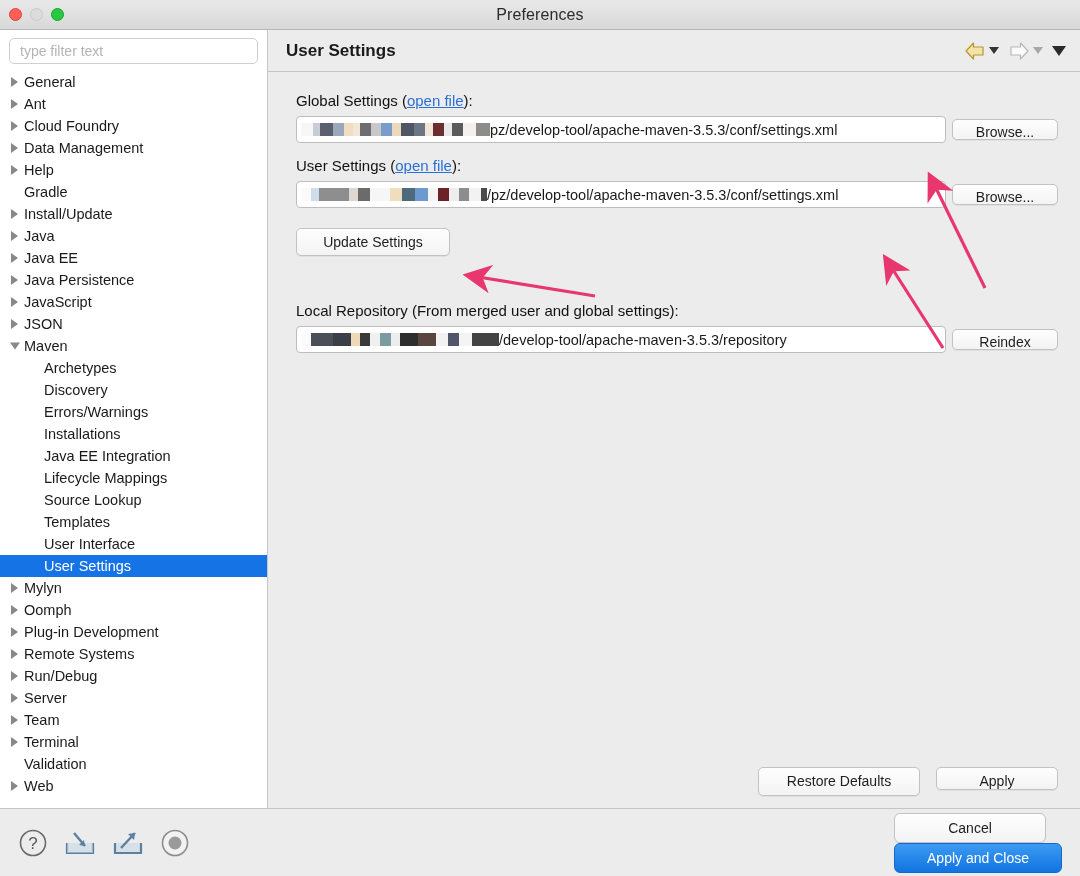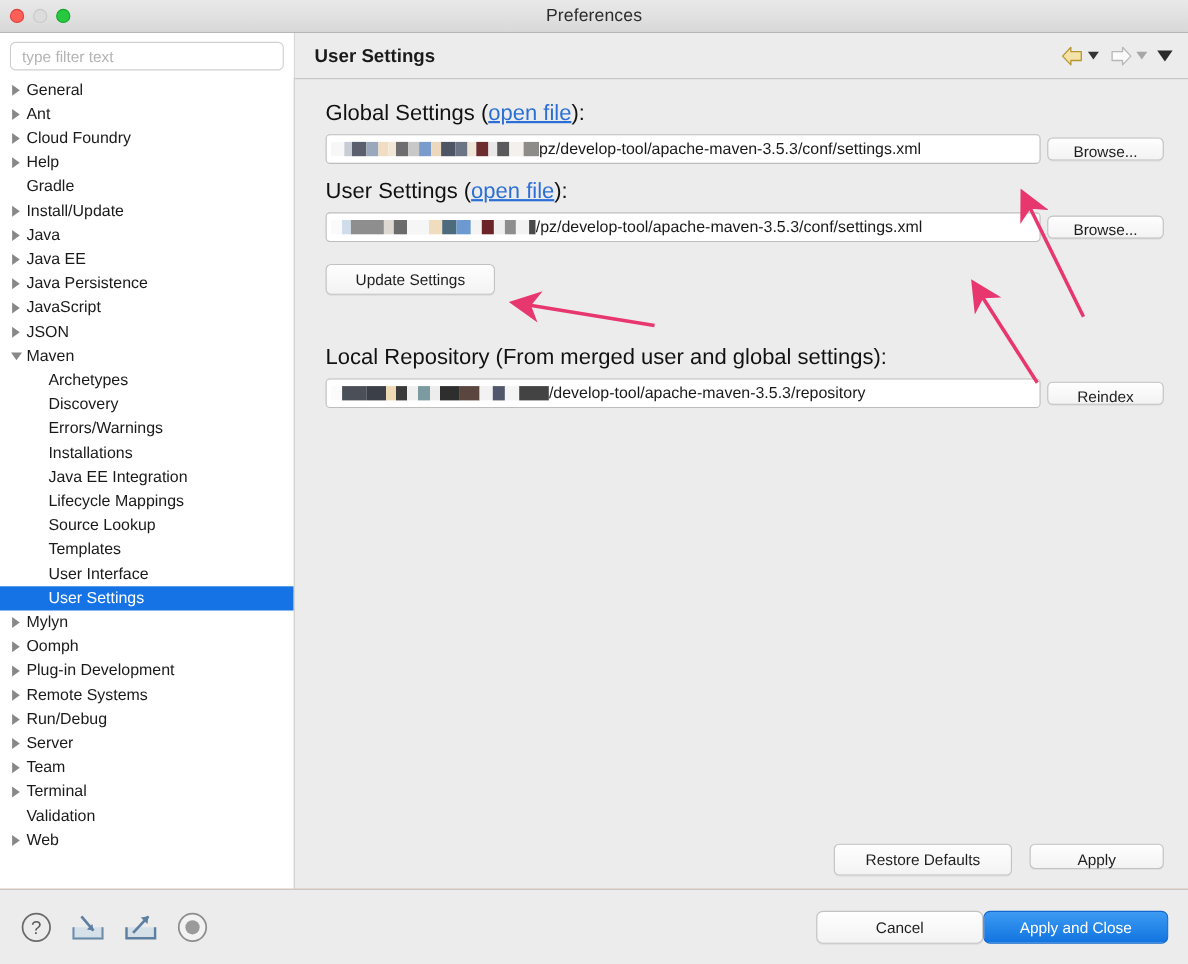--- a/index.html
+++ b/index.html
@@ -178,21 +178,21 @@
     margin-left: 6px;
   }
 
   #main-content {
     flex: 1 1 auto;
     position: relative;
     padding: 20px 22px 0 28px;
     min-height: 0;
   }
   .field-label {
-    font-size: 20px;
+    font-size: 15px;
     color: #111;
     margin-bottom: 7px;
     white-space: nowrap;
   }
   .link {
     color: #2b6fd6;
     text-decoration: underline;
     cursor: pointer;
   }
   .field-row {
@@ -277,20 +277,21 @@
     align-items: center;
     padding: 0 18px 0 18px;
     position: relative;
   }
   #footer-icons { display: flex; align-items: center; gap: 16px; }
   .ficon { cursor: pointer; display: block; }
   #footer-buttons {
     margin-left: auto;
     display: flex;
     align-items: flex-start;
+    flex-direction: column;
   }
   #cancel-btn {
     min-width: 152px; height: 30px; line-height: 28px;
     border-radius: 6px;
   }
   #apply-close-btn {
     min-width: 168px; height: 30px; line-height: 28px;
     border-radius: 6px;
     background: linear-gradient(to bottom, #3d9bf3, #1174e0);
     border: 1px solid #1169cf;
@@ -341,20 +342,26 @@
             <span class="tw collapsed">
               <span class="arrow"></span>
             </span>
             <span class="tree-label">Ant</span>
           </div>
           <div class="tree-row lvl1">
             <span class="tw collapsed">
               <span class="arrow"></span>
             </span>
             <span class="tree-label">Cloud Foundry</span>
+          </div>
+          <div class="tree-row lvl1">
+            <span class="tw collapsed">
+              <span class="arrow"></span>
+            </span>
+            <span class="tree-label">Data Management</span>
           </div>
           <div class="tree-row lvl1">
             <span class="tw collapsed">
               <span class="arrow"></span>
             </span>
             <span class="tree-label">Help</span>
           </div>
           <div class="tree-row lvl1">
             <span class="tw none"></span>
             <span class="tree-label">Gradle</span>

